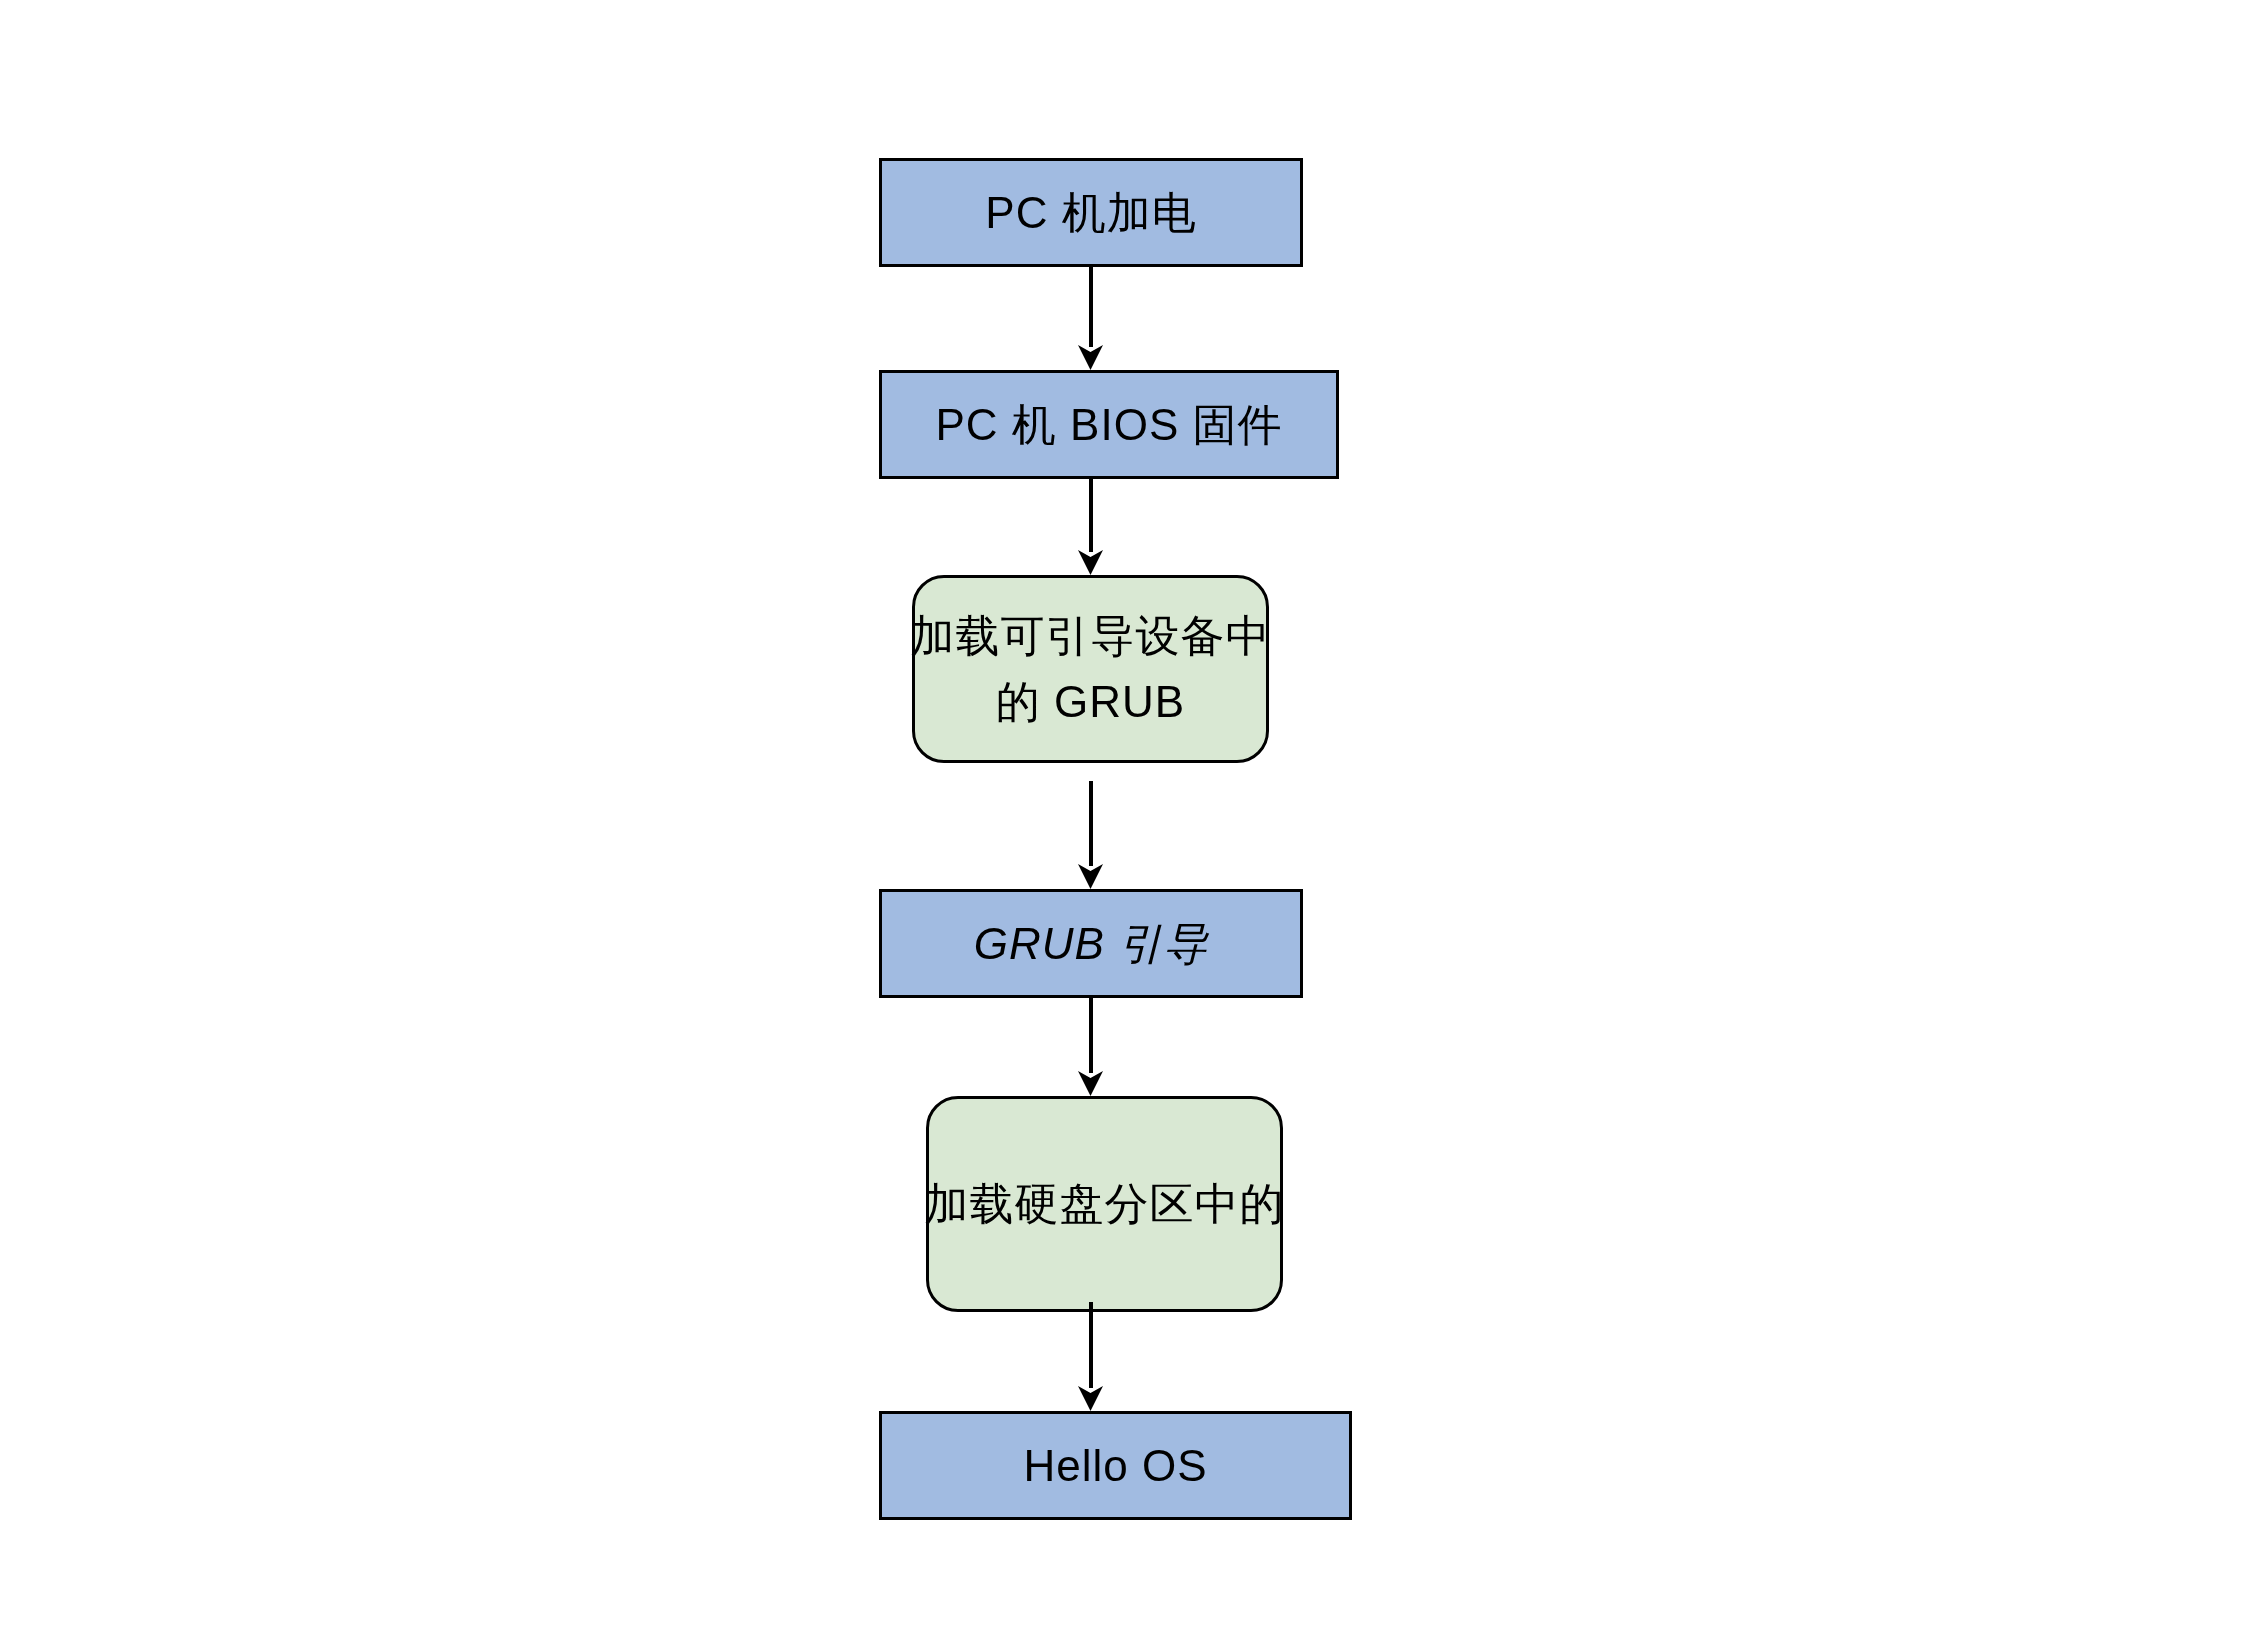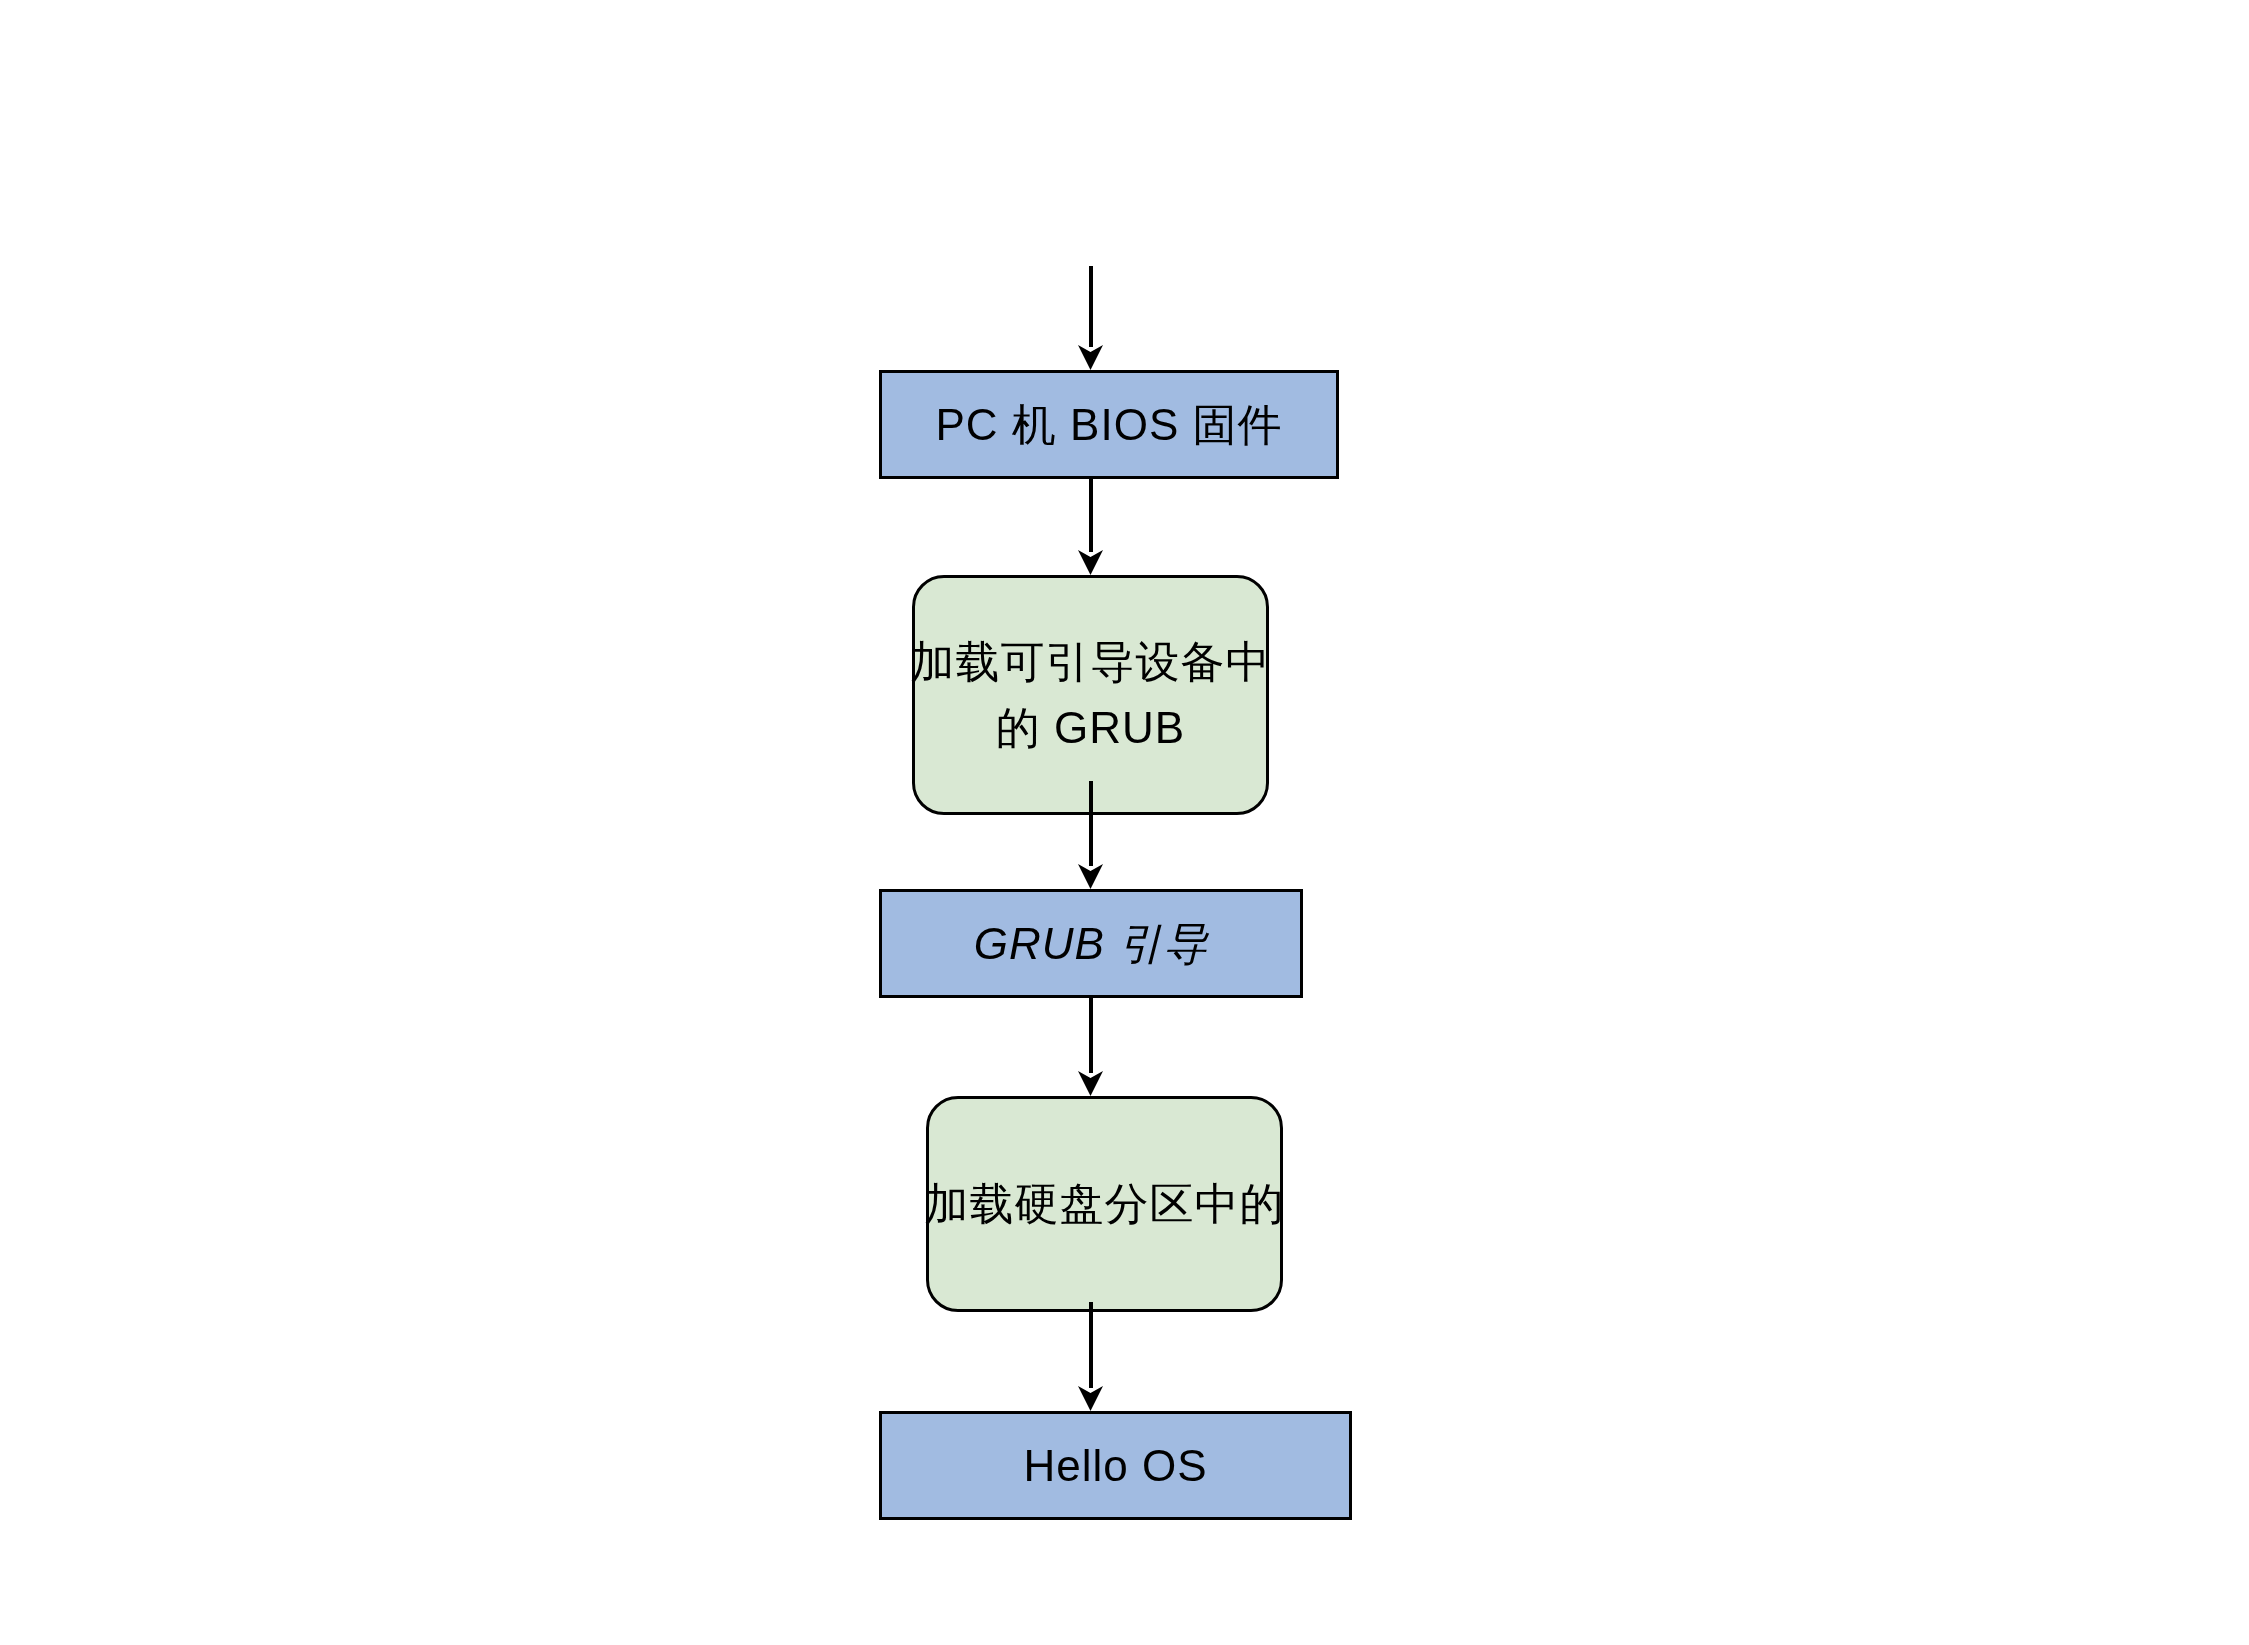--- a/index.html
+++ b/index.html
@@ -47,32 +47,35 @@
     height: 25px;
     background: #000000;
     clip-path: polygon(0% 0%, 50% 28%, 100% 0%, 50% 100%);
   }
 </style>
 </head>
 <body>
 
 <div class="canvas">
 
+  <div class="node rect" style="left: 879px; top: 158px; width: 424px; height: 109px; background-color: rgb(161, 187, 225);">
+    <span class="line">PC 机加电</span>
+  </div>
 
   <div class="arrow-line" style="left: 1089px; top: 266px; height: 81px; background-color: rgb(0, 0, 0);"></div>
   <div class="arrow-head" style="left: 1078px; top: 345px; background-color: rgb(0, 0, 0);"></div>
 
   <div class="node rect" style="left: 879px; top: 370px; width: 460px; height: 109px; background-color: rgb(161, 187, 225);">
     <span class="line">PC 机 BIOS 固件</span>
   </div>
 
   <div class="arrow-line" style="left: 1089px; top: 477px; height: 75px; background-color: rgb(0, 0, 0);"></div>
   <div class="arrow-head" style="left: 1078px; top: 550px; background-color: rgb(0, 0, 0);"></div>
 
-  <div class="node rounded" style="left: 912px; top: 575px; width: 357px; height: 240px; background-color: rgb(217, 232, 211);">
+  <div class="node rounded" style="left: 912px; top: 575px; width: 357px; height: 188px; background-color: rgb(217, 232, 211);">
     <span class="line">加载可引导设备中</span>
     <span class="line">的 GRUB</span>
   </div>
 
   <div class="arrow-line" style="left: 1089px; top: 781px; height: 85px; background-color: rgb(0, 0, 0);"></div>
   <div class="arrow-head" style="left: 1078px; top: 864px; background-color: rgb(0, 0, 0);"></div>
 
   <div class="node rect" style="left: 879px; top: 889px; width: 424px; height: 109px; background-color: rgb(161, 187, 225); font-style: italic;">
     <span class="line">GRUB 引导</span>
   </div>

